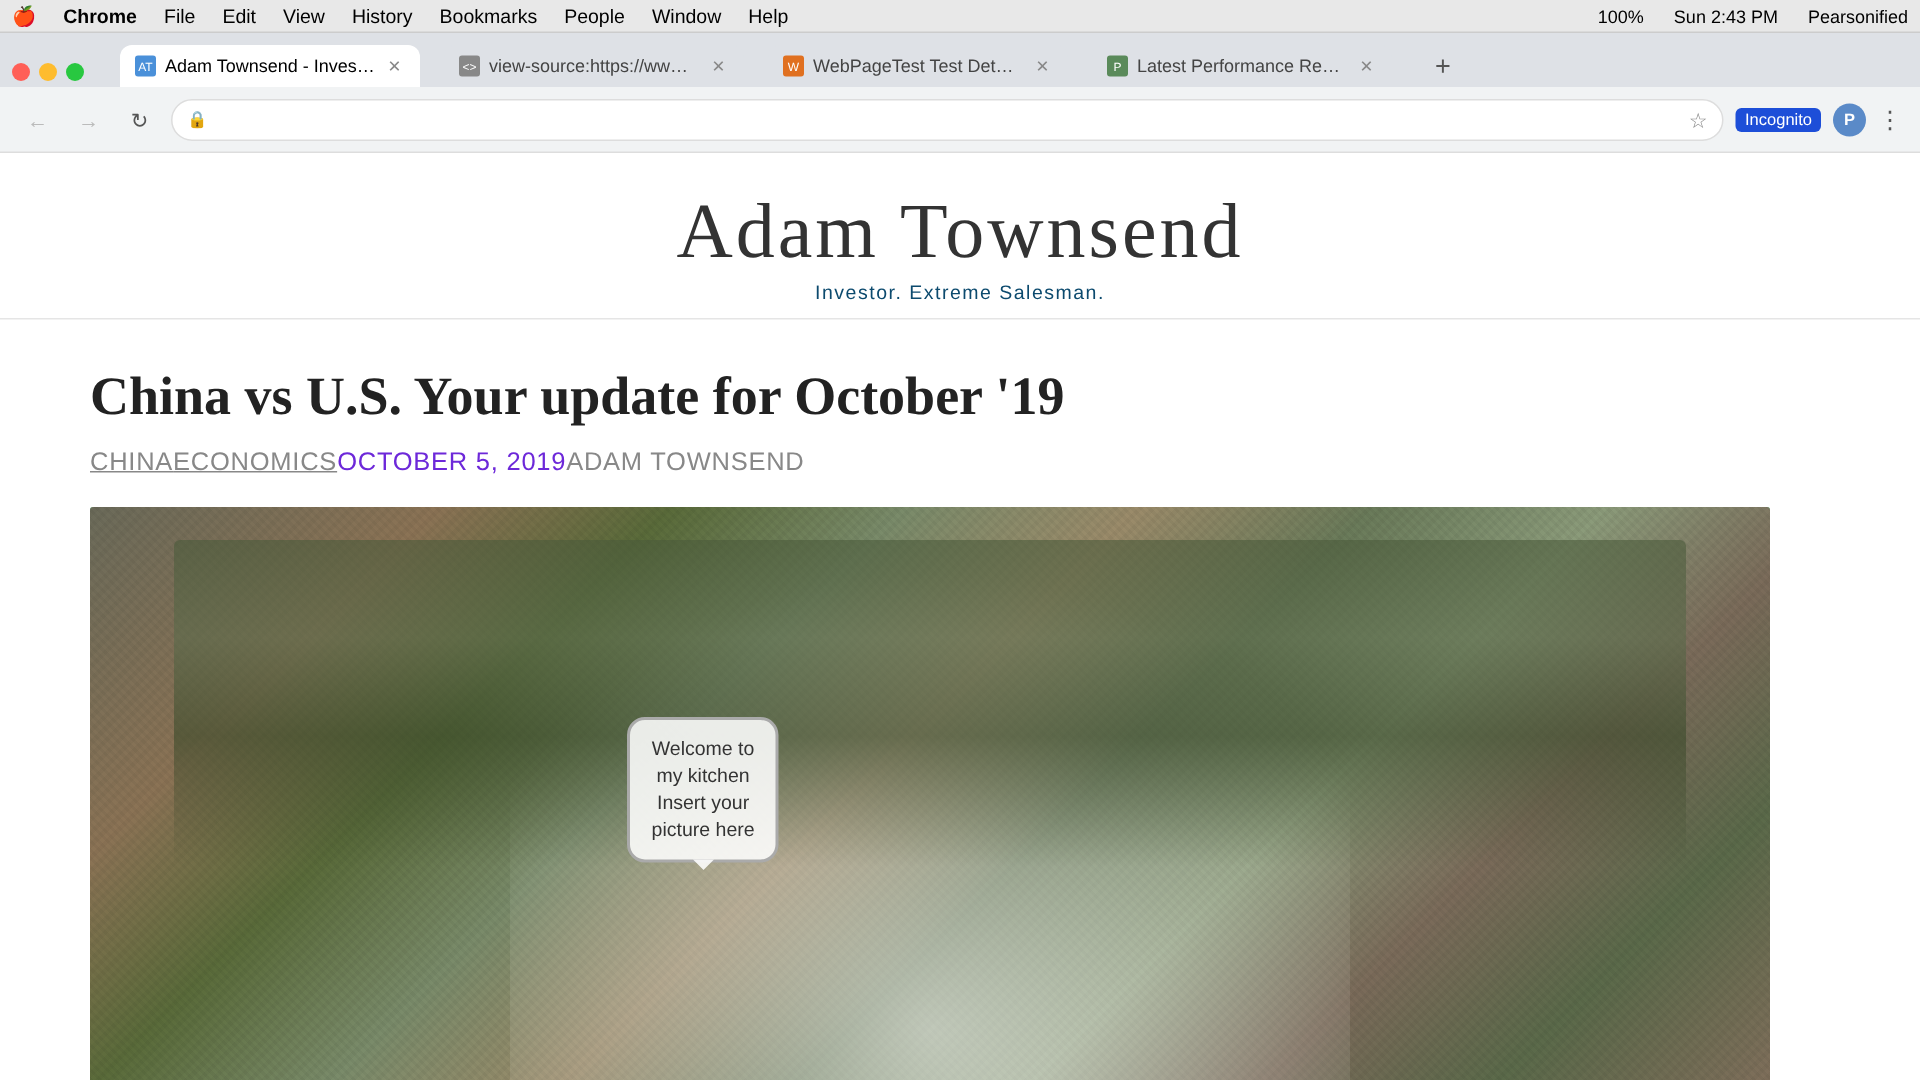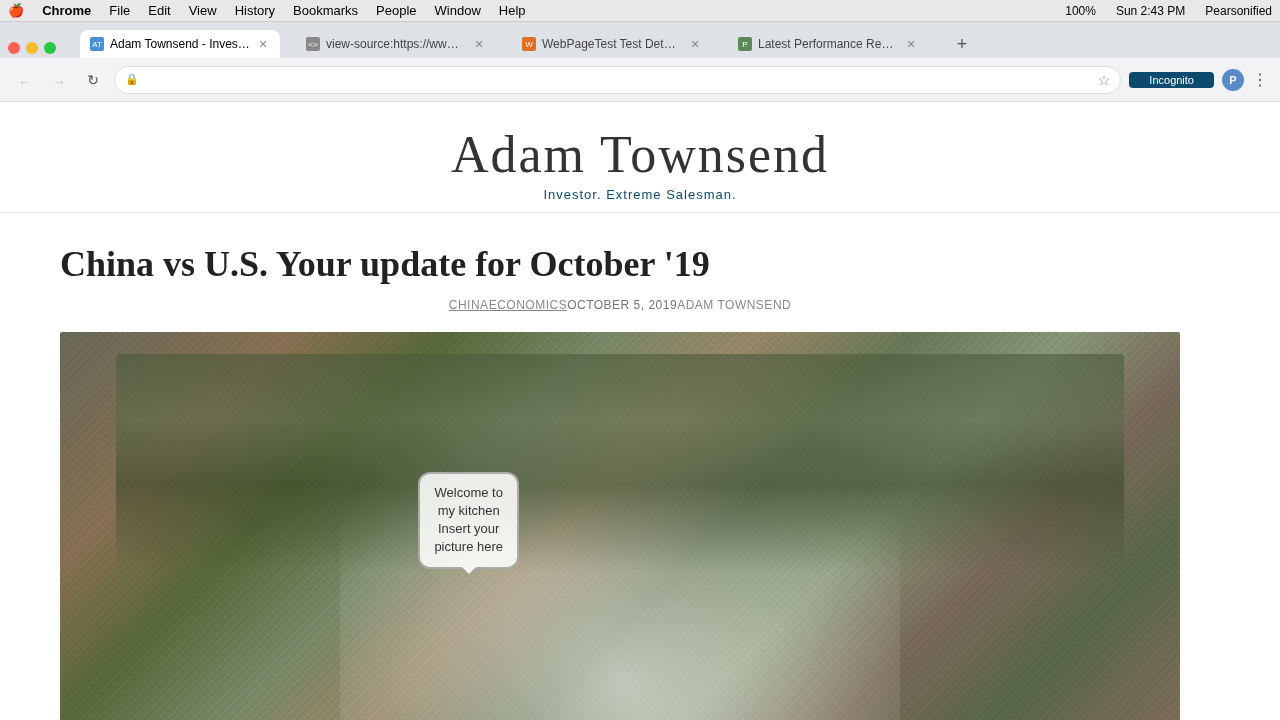--- a/index.html
+++ b/index.html
@@ -102,24 +102,24 @@
       padding: 0 10px;
       font-size: 13px;
       color: #333;
       gap: 6px;
     }
     .url-lock { color: #555; font-size: 11px; }
     .url-text { flex: 1; color: #000; }
     .url-star { color: #888; font-size: 14px; margin-left: auto; }
     .address-right { display: flex; align-items: center; gap: 8px; font-size: 12px; color: #555; }
     .incognito-badge {
-      background: #0c4a6e;
+      background: #1d4ed8;
       color: #fff;
       border-radius: 4px;
-      padding: 2px 20px;
+      padding: 2px 6px;
       font-size: 11px;
     }
 
     
     .site-wrapper {
       background: #fff;
       height: calc(720px - 22px - 36px - 44px);
       overflow-y: auto;
       display: flex;
       flex-direction: column;
@@ -165,32 +165,31 @@
       font-weight: bold;
       color: #222;
       line-height: 1.2;
       margin-bottom: 12px;
       font-family: Georgia, serif;
     }
     .post-meta {
       display: flex;
       align-items: center;
       margin-bottom: 20px;
-      font-size: 12px;
+      font-size: 17px;
       color: #888;
       letter-spacing: 0.5px;
-      justify-content: center;
     }
     .post-tag {
       text-decoration: underline;
       color: #888;
       cursor: pointer;
       font-weight: 500;
     }
-    .post-date { color: #737373; }
+    .post-date { color: #6d28d9; }
     .post-author { color: #888; font-weight: 500; }
 
     
     .post-image-container {
       width: 100%;
       height: 436px;
       background: #86efac;
       border-radius: 2px;
       overflow: hidden;
       position: relative;

